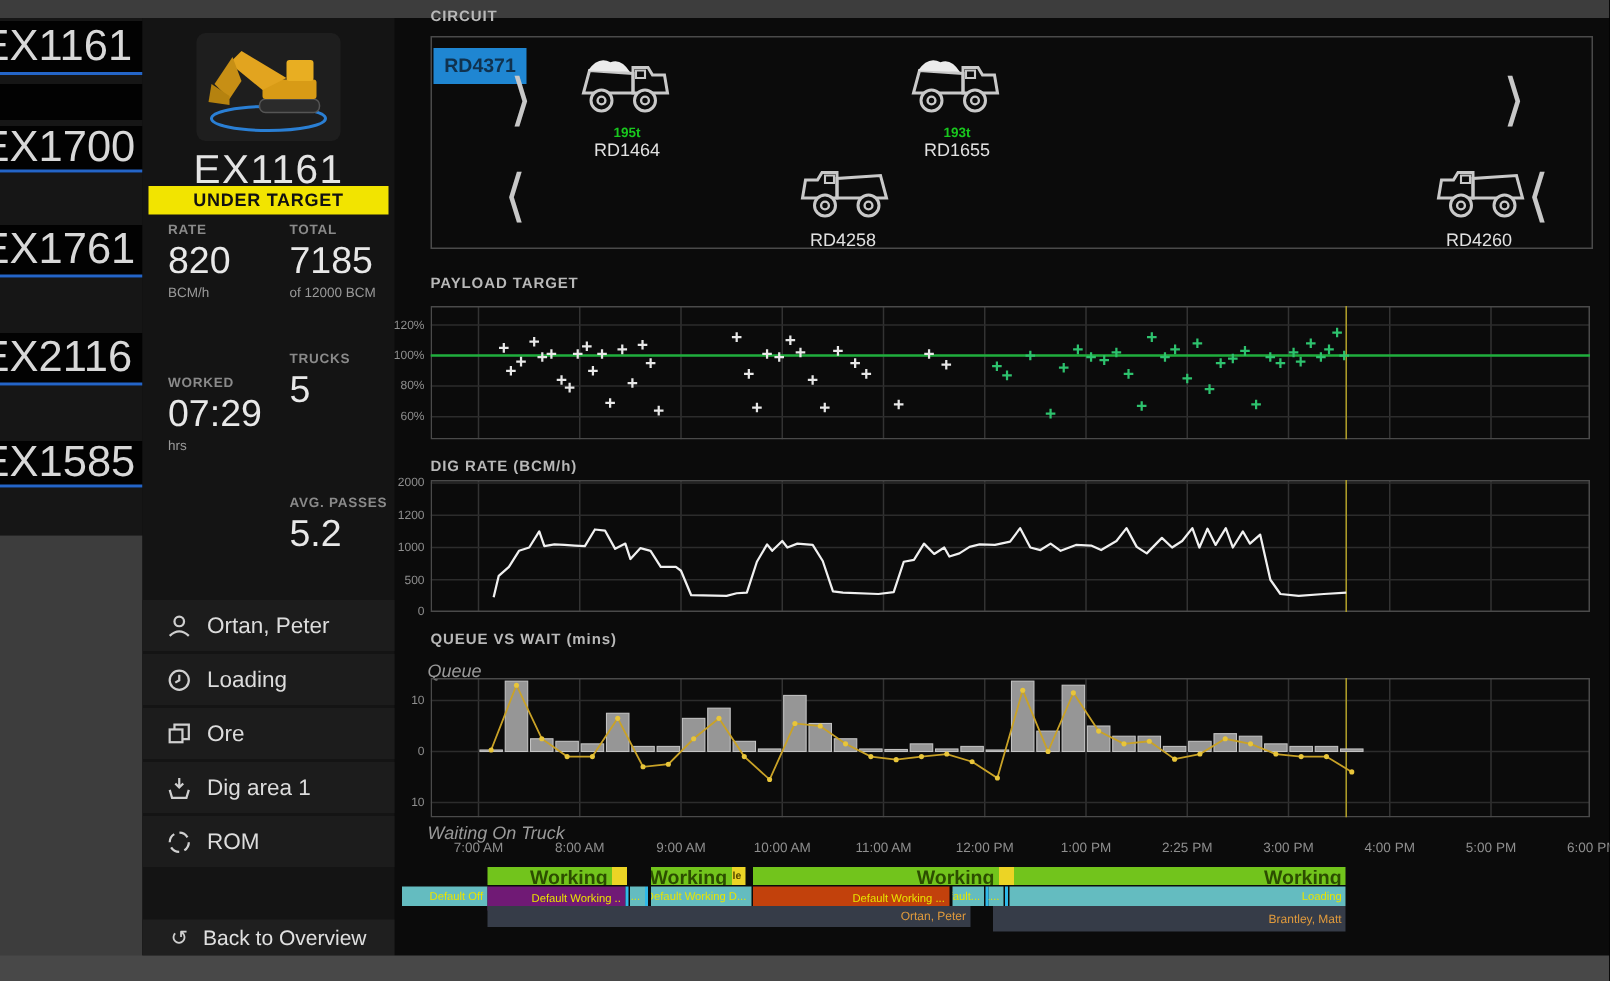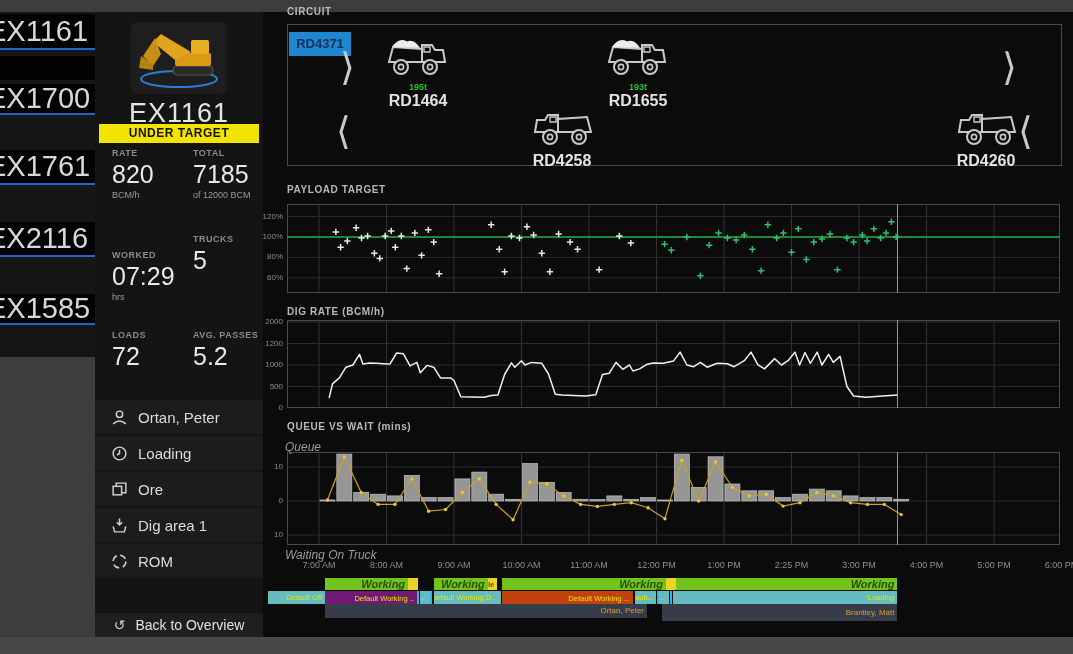--- a/index.html
+++ b/index.html
@@ -34,27 +34,27 @@
             align-items:center;justify-content:center;gap:10px;font-size:14px;color:#e0e0e0;}
   .back-row .uicon{font-size:14px;color:#cfcfcf;}
   
   .section-title{position:absolute;font-size:10px;font-weight:bold;color:#b8b8b8;letter-spacing:.6px;}
   .circuit-box{position:absolute;left:287px;top:24px;width:775px;height:142px;border:1px solid #4a4a4a;}
   .rd-badge{position:absolute;left:289px;top:32px;width:62px;height:24px;background:#1f86d2;color:#10324f;
             font-size:13px;font-weight:bold;text-align:center;line-height:24px;}
   .chev{position:absolute;font-size:38px;font-weight:200;color:#c8c8c8;line-height:38px;}
   .truck-wrap{position:absolute;width:68px;text-align:center;}
   .truck-payload{font-size:9px;font-weight:bold;color:#19c81e;}
-  .truck-id{font-size:16px;font-weight:bold;color:#e2e2e2;}
+  .truck-id{font-size:12px;font-weight:normal;color:#e2e2e2;}
   .ylab{position:absolute;font-size:8px;color:#8f8f8f;width:32px;text-align:right;}
   .sublab{position:absolute;font-size:12px;color:#9a9a9a;font-style:italic;}
   .tlab{position:absolute;font-size:9px;color:#8f8f8f;transform:translateX(-50%);white-space:nowrap;}
   .tl-seg{position:absolute;overflow:hidden;display:flex;align-items:center;justify-content:flex-end;
           padding-right:3px;white-space:nowrap;}
-  .tl-seg.seg-green{font-size:11px;color:#2c4d00;font-weight:bold;font-style:italic;}
+  .tl-seg.seg-green{font-size:13px;color:#2c4d00;font-weight:bold;}
   .tl-seg.seg-yellow{font-size:7px;color:#554a00;font-weight:bold;}
   .tl-seg.seg-cyan{font-size:7.5px;color:#e8e400;}
   .tl-seg.seg-gray{font-size:8px;color:#e09a3c;}
   .tl-sep{position:absolute;width:2px;background:#2fb9e9;}
   svg.plot{position:absolute;}
 </style>
 </head>
 <body>
 
 <div class="screen">
@@ -106,24 +106,20 @@
       <div class="stat-unit">of 12000 BCM</div>
     </div>
     <div class="stat-col" style="left:17px;top:222px;margin-top:16px;">
       <div class="stat-label">WORKED</div>
       <div class="stat-value">07:29</div>
       <div class="stat-unit">hrs</div>
     </div>
     <div class="stat-col" style="left:98px;top:222px;">
       <div class="stat-label">TRUCKS</div>
       <div class="stat-value">5</div>
-    </div>
-    <div class="stat-col" style="left:17px;top:318px;">
-      <div class="stat-label">LOADS</div>
-      <div class="stat-value">72</div>
     </div>
     <div class="stat-col" style="left:98px;top:318px;">
       <div class="stat-label">AVG. PASSES</div>
       <div class="stat-value">5.2</div>
     </div>
 
     <div class="menu">
       <div class="menu-row">
         <svg width="17" height="17" viewBox="0 0 16 16">
           <circle cx="8" cy="5" r="3" fill="none" stroke="#cfcfcf" stroke-width="1.4"></circle>

